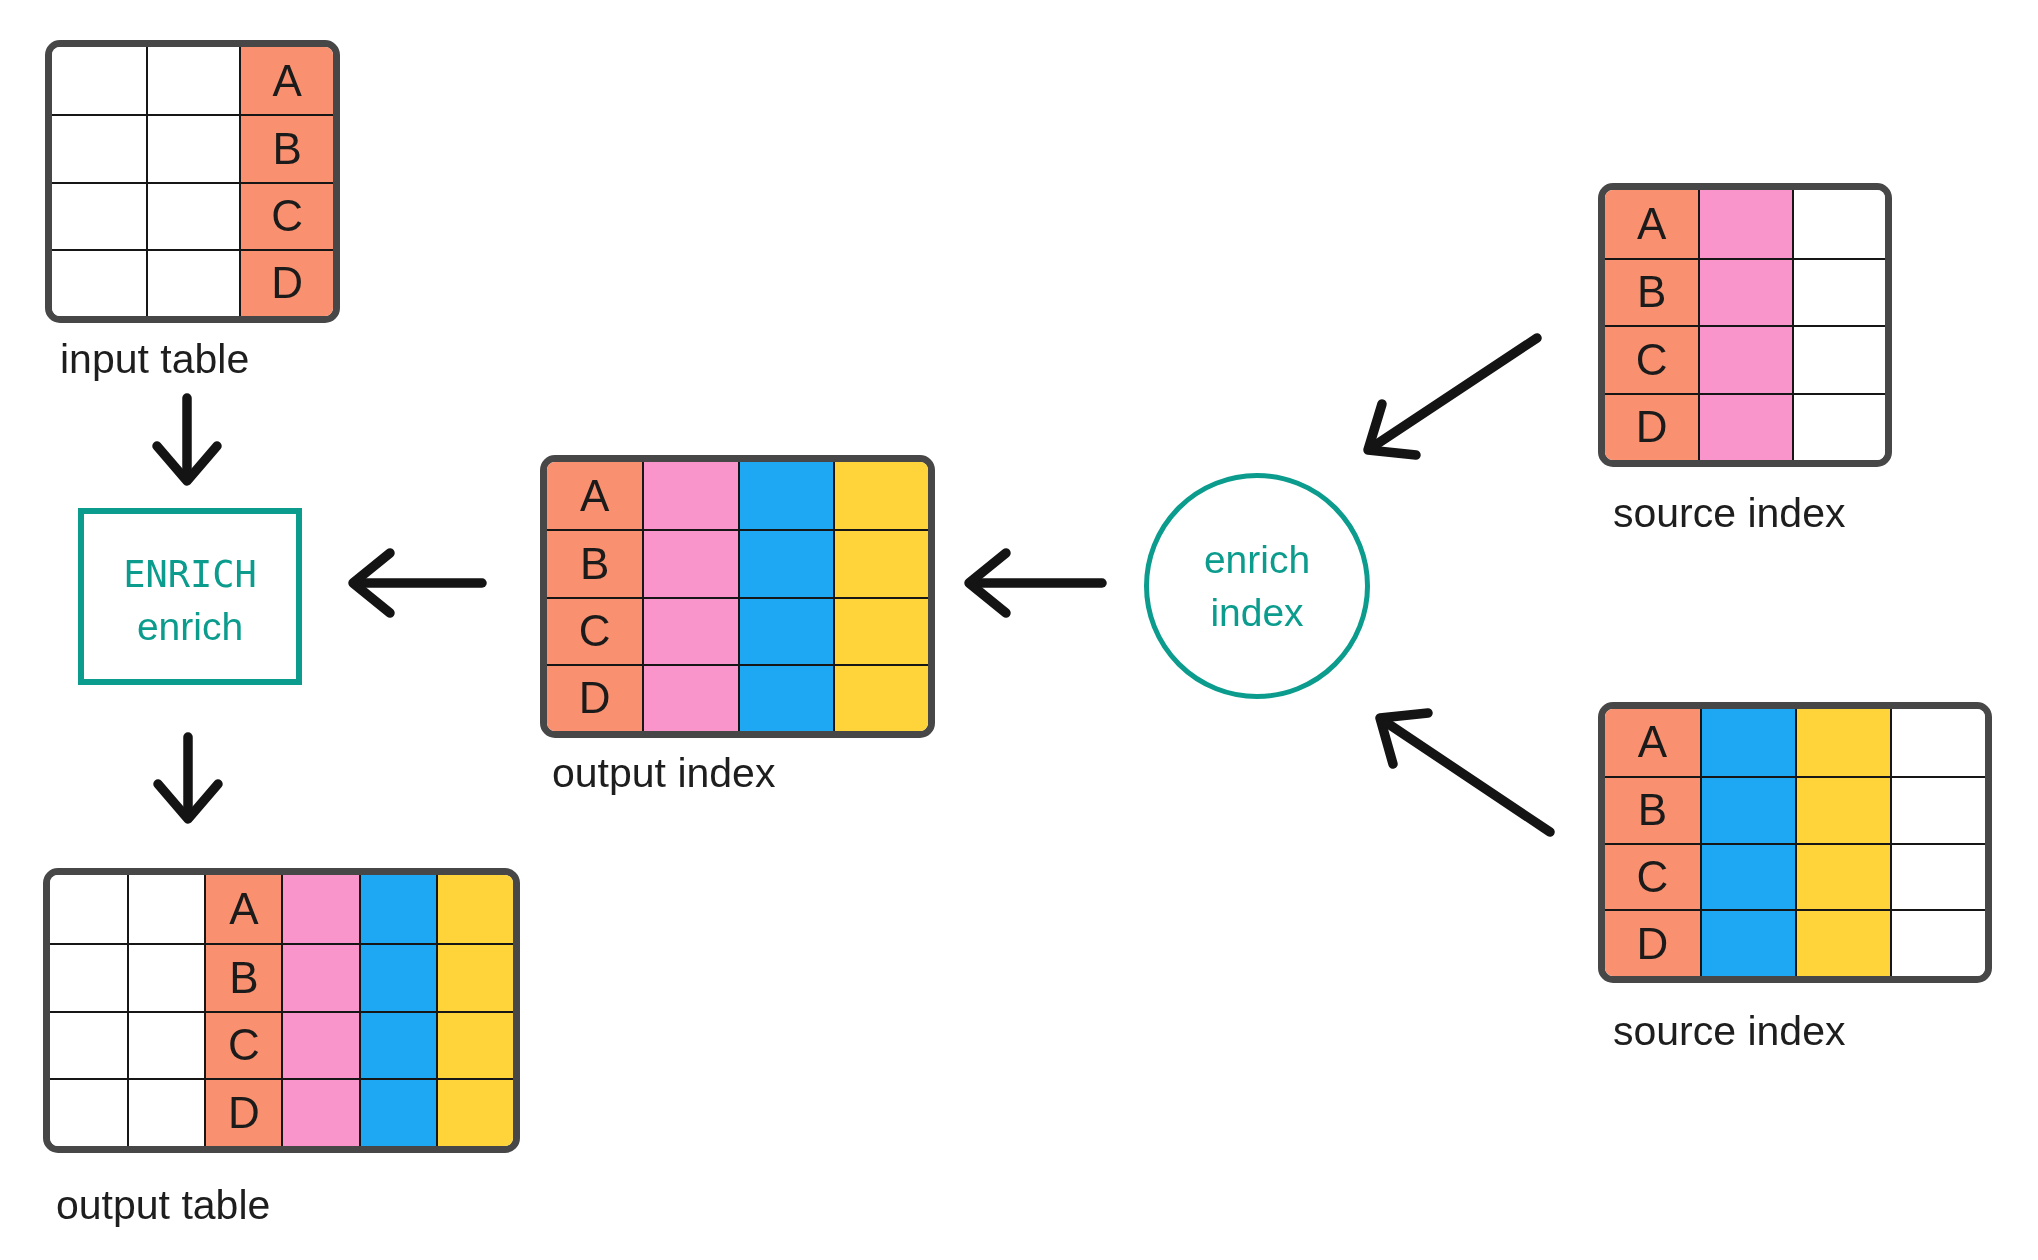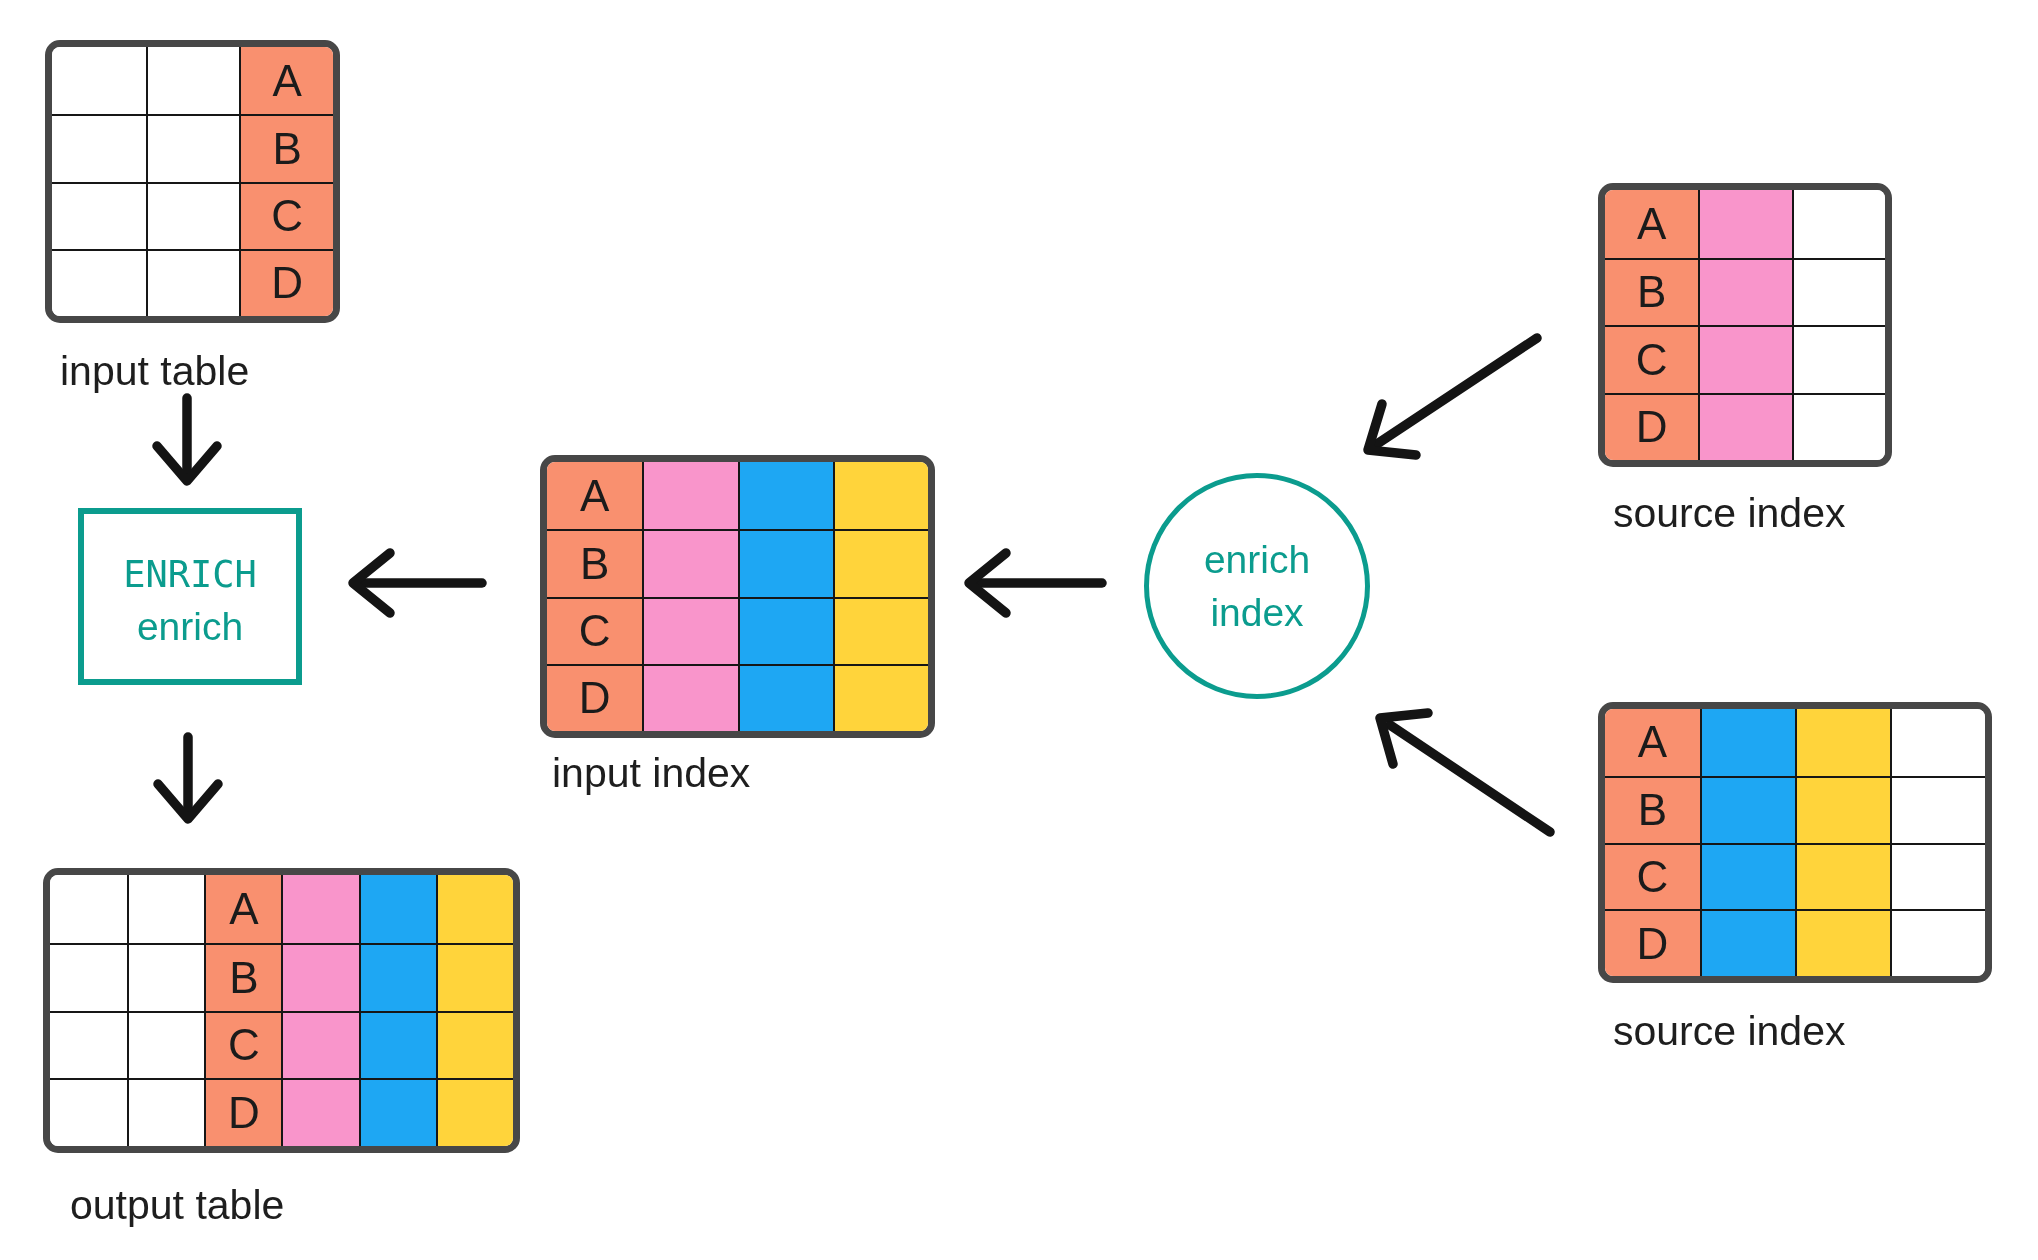--- a/index.html
+++ b/index.html
@@ -114,21 +114,21 @@
       <div class="cell r1 c0" style="background: rgb(255, 255, 255);"></div>
       <div class="cell r1 c1" style="background: rgb(255, 255, 255);"></div>
       <div class="cell r1 c2" style="background: rgb(249, 144, 111);">B</div>
       <div class="cell r2 c0" style="background: rgb(255, 255, 255);"></div>
       <div class="cell r2 c1" style="background: rgb(255, 255, 255);"></div>
       <div class="cell r2 c2" style="background: rgb(249, 144, 111);">C</div>
       <div class="cell r3 c0" style="background: rgb(255, 255, 255);"></div>
       <div class="cell r3 c1" style="background: rgb(255, 255, 255);"></div>
       <div class="cell r3 c2" style="background: rgb(249, 144, 111);">D</div>
     </div>
-  <div class="dlabel" style="left:60px; top:336px;margin-top:12px;">input table</div>
+  <div class="dlabel" style="left:60px; top:336px;">input table</div>
 
   <div class="command-box" style="left:78px; top:508px; width:224px; height:177px;">
     <span class="mono-line">ENRICH</span>
     <span class="sans-line">enrich</span>
   </div>
 
   <div class="dtable" style="left: 43px; top: 868px; width: 477px; height: 285px; grid-template-columns: repeat(6, 1fr); grid-template-rows: repeat(4, 1fr);">
       <div class="cell r0 c0" style="background: rgb(255, 255, 255);"></div>
       <div class="cell r0 c1" style="background: rgb(255, 255, 255);"></div>
       <div class="cell r0 c2" style="background: rgb(249, 144, 111);">A</div>
@@ -147,41 +147,41 @@
       <div class="cell r2 c3" style="background: rgb(249, 149, 203);"></div>
       <div class="cell r2 c4" style="background: rgb(30, 167, 243);"></div>
       <div class="cell r2 c5" style="background: rgb(255, 212, 59);"></div>
       <div class="cell r3 c0" style="background: rgb(255, 255, 255);"></div>
       <div class="cell r3 c1" style="background: rgb(255, 255, 255);"></div>
       <div class="cell r3 c2" style="background: rgb(249, 144, 111);">D</div>
       <div class="cell r3 c3" style="background: rgb(249, 149, 203);"></div>
       <div class="cell r3 c4" style="background: rgb(30, 167, 243);"></div>
       <div class="cell r3 c5" style="background: rgb(255, 212, 59);"></div>
     </div>
-  <div class="dlabel" style="left:56px; top:1182px;margin-left:14px;">output table</div>
+  <div class="dlabel" style="left:56px; top:1182px;">output table</div>
 
   <div class="dtable" style="left: 540px; top: 455px; width: 395px; height: 283px; grid-template-columns: repeat(4, 1fr); grid-template-rows: repeat(4, 1fr);">
       <div class="cell r0 c0" style="background: rgb(249, 144, 111);">A</div>
       <div class="cell r0 c1" style="background: rgb(249, 149, 203);"></div>
       <div class="cell r0 c2" style="background: rgb(30, 167, 243);"></div>
       <div class="cell r0 c3" style="background: rgb(255, 212, 59);"></div>
       <div class="cell r1 c0" style="background: rgb(249, 144, 111);">B</div>
       <div class="cell r1 c1" style="background: rgb(249, 149, 203);"></div>
       <div class="cell r1 c2" style="background: rgb(30, 167, 243);"></div>
       <div class="cell r1 c3" style="background: rgb(255, 212, 59);"></div>
       <div class="cell r2 c0" style="background: rgb(249, 144, 111);">C</div>
       <div class="cell r2 c1" style="background: rgb(249, 149, 203);"></div>
       <div class="cell r2 c2" style="background: rgb(30, 167, 243);"></div>
       <div class="cell r2 c3" style="background: rgb(255, 212, 59);"></div>
       <div class="cell r3 c0" style="background: rgb(249, 144, 111);">D</div>
       <div class="cell r3 c1" style="background: rgb(249, 149, 203);"></div>
       <div class="cell r3 c2" style="background: rgb(30, 167, 243);"></div>
       <div class="cell r3 c3" style="background: rgb(255, 212, 59);"></div>
     </div>
-  <div class="dlabel" style="left:552px; top:750px;">input index</div>
+  <div class="dlabel" style="left:552px; top:750px;">output index</div>
 
   <div class="policy-circle" style="left:1144px; top:473px; width:226px; height:226px;">
     <span class="circle-line">enrich</span>
     <span class="circle-line">index</span>
   </div>
 
   <div class="dtable" style="left: 1598px; top: 183px; width: 294px; height: 284px; grid-template-columns: repeat(3, 1fr); grid-template-rows: repeat(4, 1fr);">
       <div class="cell r0 c0" style="background: rgb(249, 144, 111);">A</div>
       <div class="cell r0 c1" style="background: rgb(249, 149, 203);"></div>
       <div class="cell r0 c2" style="background: rgb(255, 255, 255);"></div>

